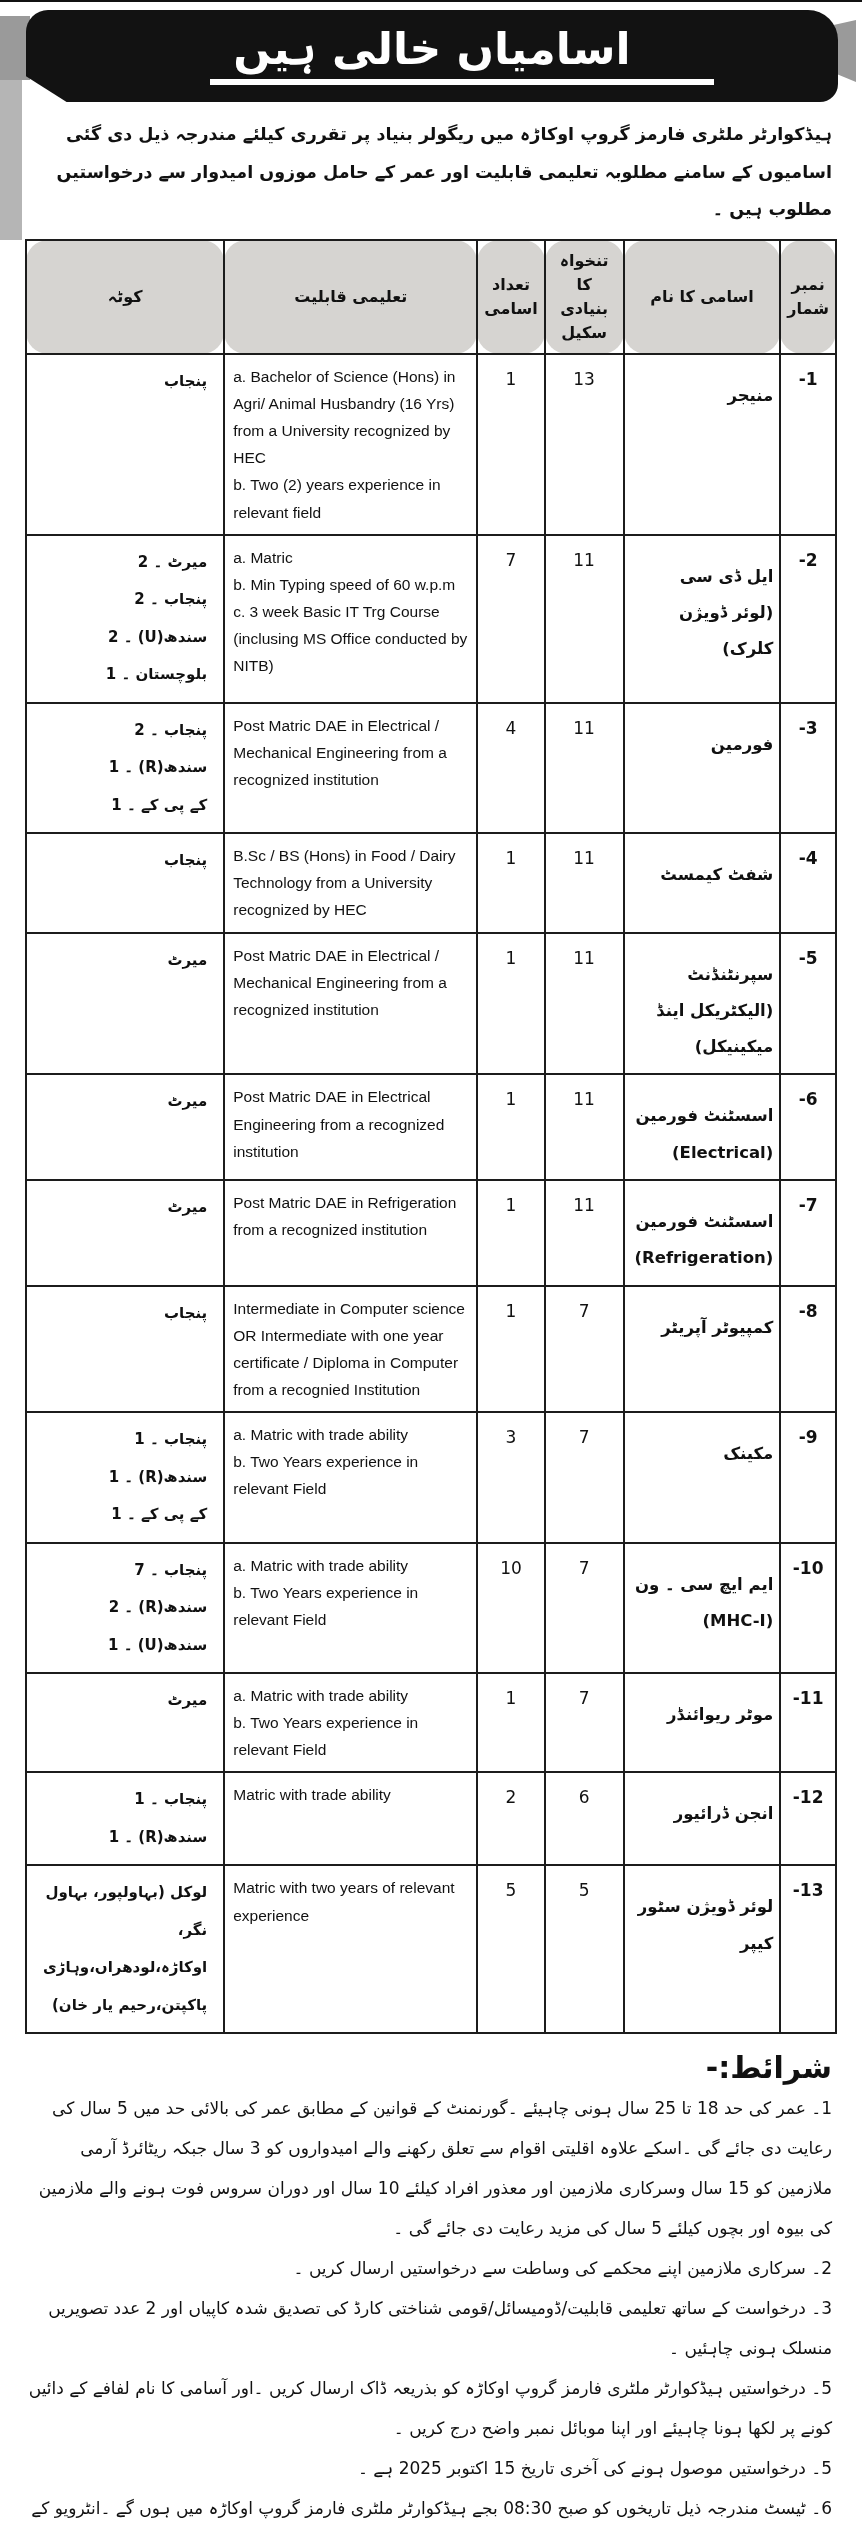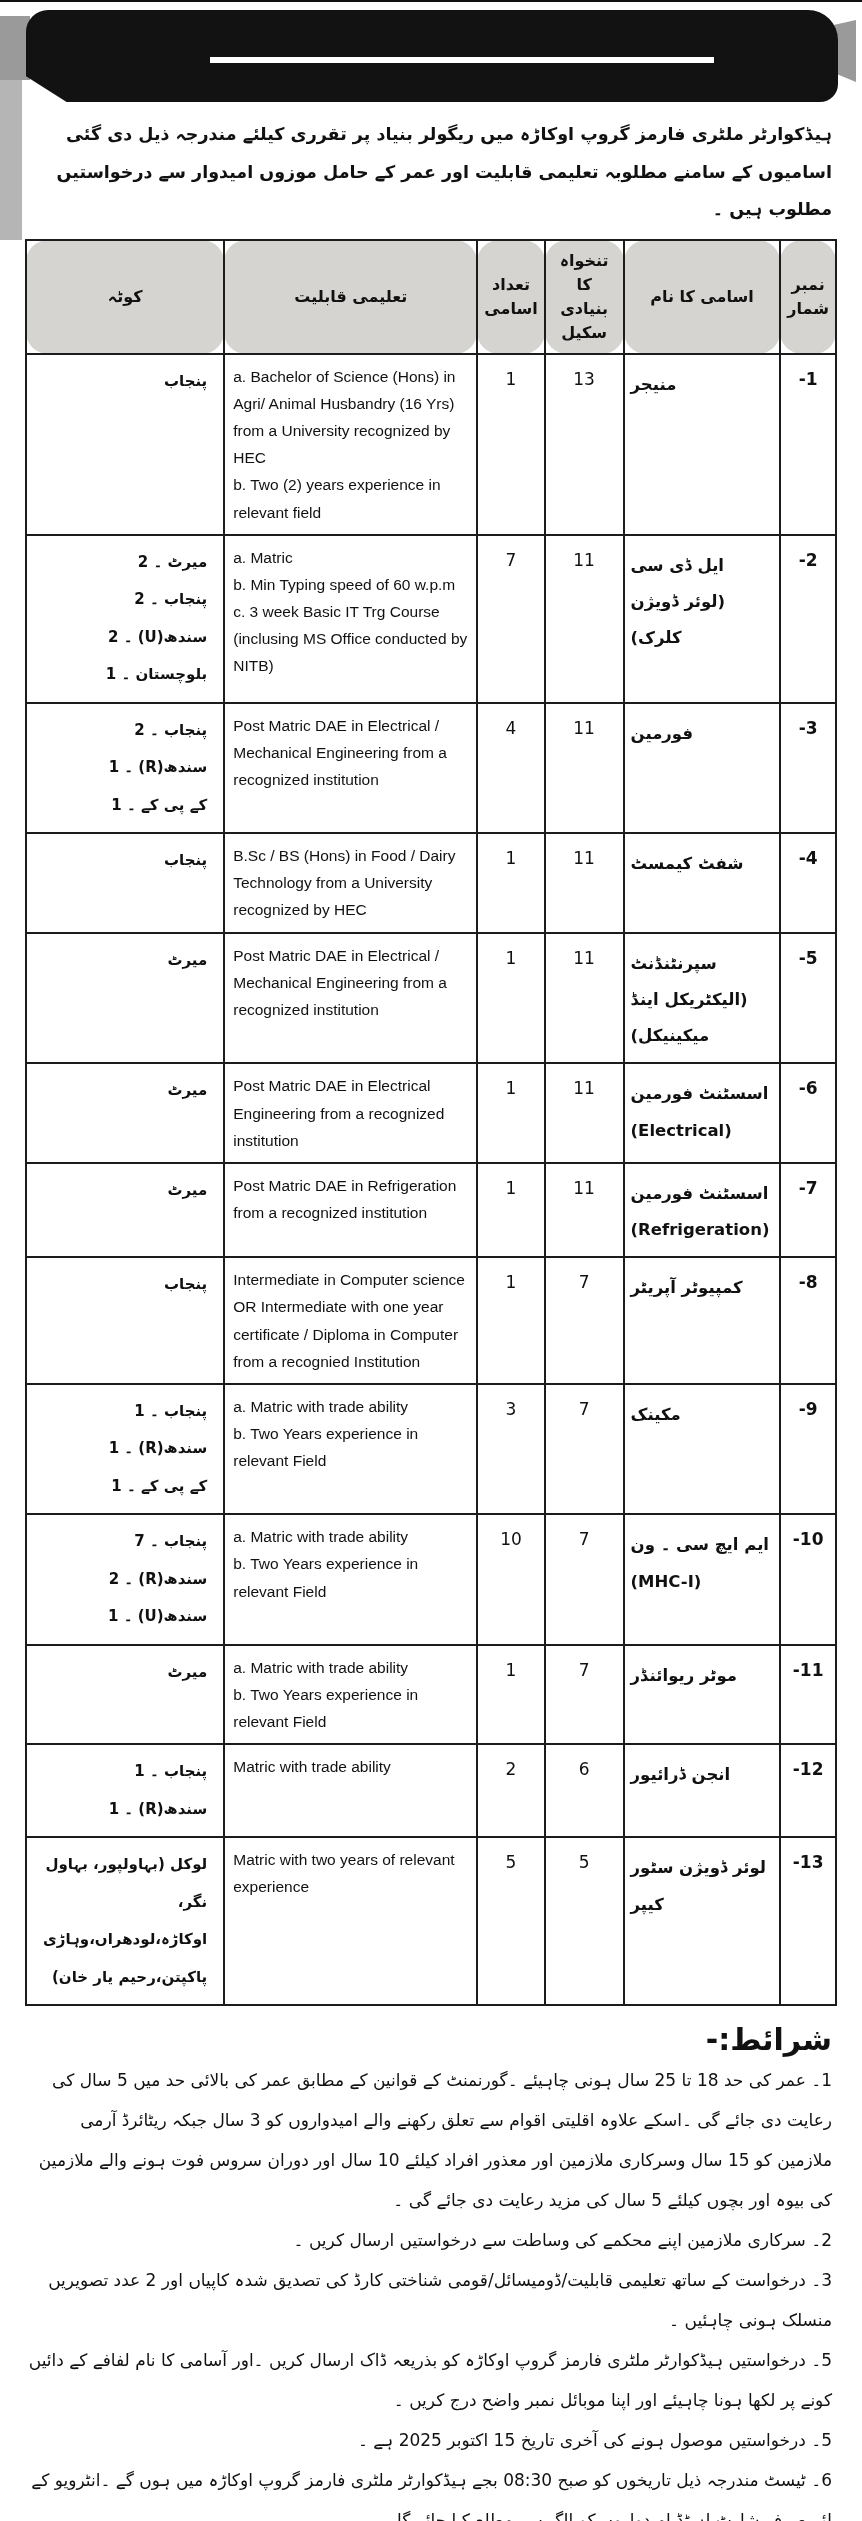--- a/index.html
+++ b/index.html
@@ -99,27 +99,27 @@
 
   td.cell-serial {
     direction: ltr;
     text-align: center;
     font-size: 17px;
     font-weight: bold;
     vertical-align: top;
     padding-top: 14px;
   }
   td.cell-post {
-    text-align: left;
+    text-align: right;
     font-size: 16.5px;
     font-weight: bold;
     line-height: 2.2;
     white-space: pre-line;
     vertical-align: top;
-    padding-top: 12px;
+    padding-top: 23px;
   }
   td.cell-scale, td.cell-count {
     text-align: center;
     font-size: 17px;
     vertical-align: top;
     padding-top: 14px;
     direction: ltr;
   }
   td.cell-qual {
     direction: ltr;
@@ -161,20 +161,21 @@
 </head>
 <body>
 
 <div class="page">
 
   <div class="corner-left-strip"></div>
   <div class="corner-left-strip2"></div>
   <div class="corner-right-shape"></div>
 
   <div class="banner">
+    <h1>اسامیاں خالی ہیں</h1>
     <div class="underline"></div>
   </div>
 
   <p class="intro">ہیڈکوارٹر ملٹری فارمز گروپ اوکاڑہ میں ریگولر بنیاد پر تقرری کیلئے مندرجہ ذیل دی گئی اسامیوں کے سامنے مطلوبہ تعلیمی قابلیت اور عمر کے حامل موزوں امیدوار سے درخواستیں مطلوب ہیں ۔</p>
 
   <table class="main-table">
     <thead>
       <tr>
         <th class="col-serial">نمبر شمار</th>
         <th class="col-post">اسامی کا نام</th>

